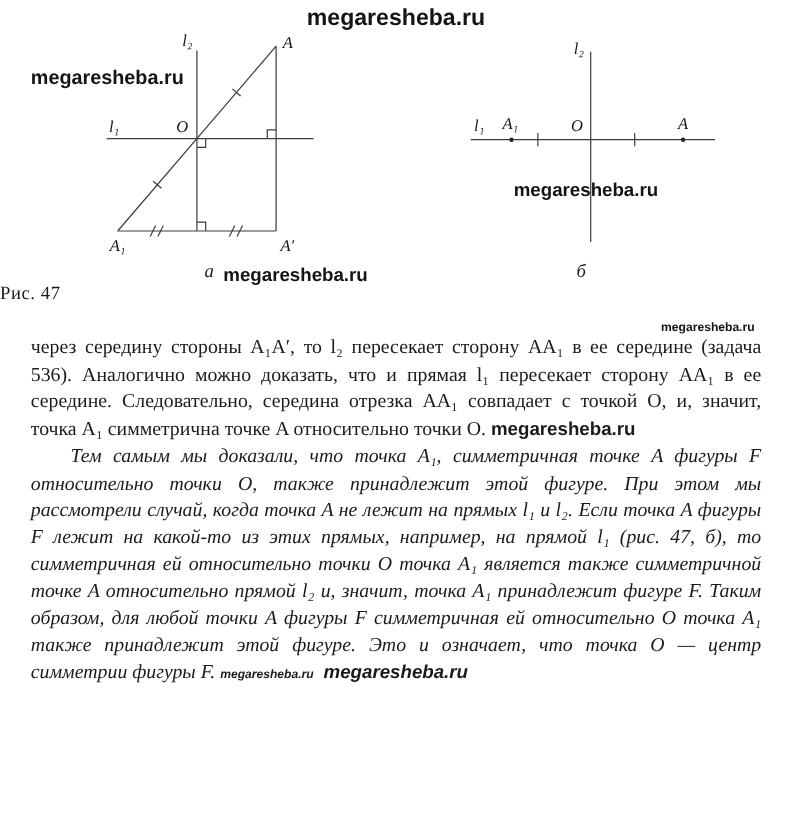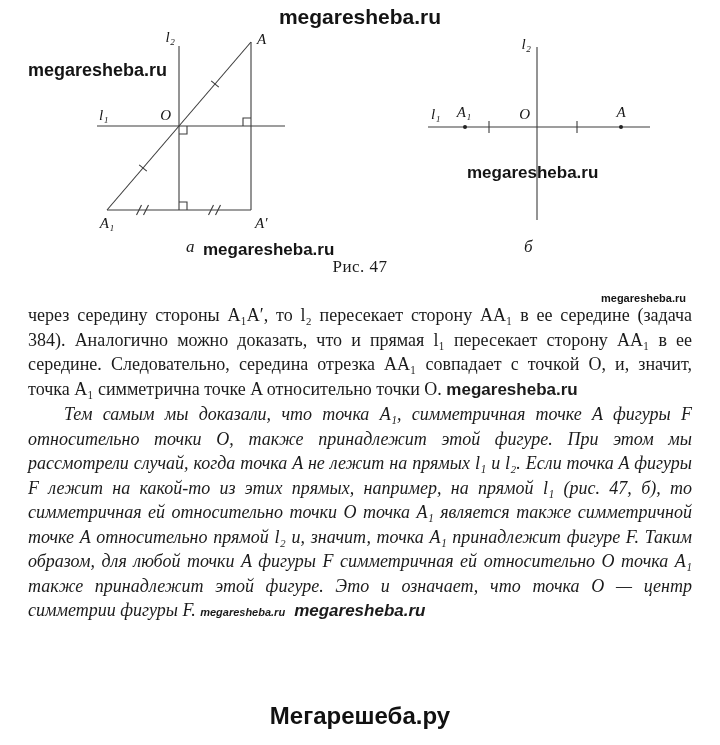--- a/index.html
+++ b/index.html
@@ -30,21 +30,21 @@
     font-style: italic;
     font-size: 17px;
     color: #1b1b1b;
   }
   .figlabel-a { top: 237px; left: 186px; }
   .figlabel-b { top: 237px; left: 524px; }
 
   .caption {
     position: absolute;
     top: 257px; left: 0; right: 0;
-    text-align: center;
+    text-align: left;
     font-size: 17px;
     letter-spacing: 0.5px;
   }
 
   .fig { position: absolute; }
   .fig-a { left: 95px;  top: 30px; }
   .fig-b { left: 425px; top: 35px; }
   .fig line, .fig polyline { stroke: #3c3c3c; stroke-width: 1.1; fill: none; }
   .fig circle { fill: #222222; stroke: none; }
   .fig text {
@@ -143,19 +143,18 @@
 
   <div class="figlabel figlabel-a">а</div>
   <div class="wm wm-figa">megaresheba.ru</div>
   <div class="figlabel figlabel-b">б</div>
 
   <div class="caption">Рис. 47</div>
 
   <div class="wm wm-midright">megaresheba.ru</div>
 
   <div class="body-text">
-    <p><span>через середину стороны A₁A′, то l₂ пересекает сторону AA₁ в ее середине (задача 384). Аналогично можно доказать, что и прямая l₁ пересекает сторону AA₁ в ее середине. Следовательно, середина отрезка AA₁ совпадает с точкой O, и, значит, точка A₁ симметрична точке A относительно точки O.</span> <span class="wm-inline">megaresheba.ru</span></p>
+    <p><span>через середину стороны A₁A′, то l₂ пересекает сторону AA₁ в ее середине (задача 536). Аналогично можно доказать, что и прямая l₁ пересекает сторону AA₁ в ее середине. Следовательно, середина отрезка AA₁ совпадает с точкой O, и, значит, точка A₁ симметрична точке A относительно точки O.</span> <span class="wm-inline">megaresheba.ru</span></p>
     <p class="indent"><span>Тем самым мы доказали, что точка A₁, симметричная точке A фигуры F относительно точки O, также принадлежит этой фигуре. При этом мы рассмотрели случай, когда точка A не лежит на прямых l₁ и l₂. Если точка A фигуры F лежит на какой-то из этих прямых, например, на прямой l₁ (рис. 47, б), то симметричная ей относительно точки O точка A₁ является также симметричной точке A относительно прямой l₂ и, значит, точка A₁ принадлежит фигуре F. Таким образом, для любой точки A фигуры F симметричная ей относительно O точка A₁ также принадлежит этой фигуре. Это и означает, что точка O — центр симметрии фигуры F.</span> <span class="wm-inline-small">megaresheba.ru</span>&nbsp;&nbsp;<span class="wm-inline">megaresheba.ru</span></p>
   </div>
 
-  <div class="bottom-title">Мегарешеба.ру</div>
 
 </div>
 
 </body></html>

